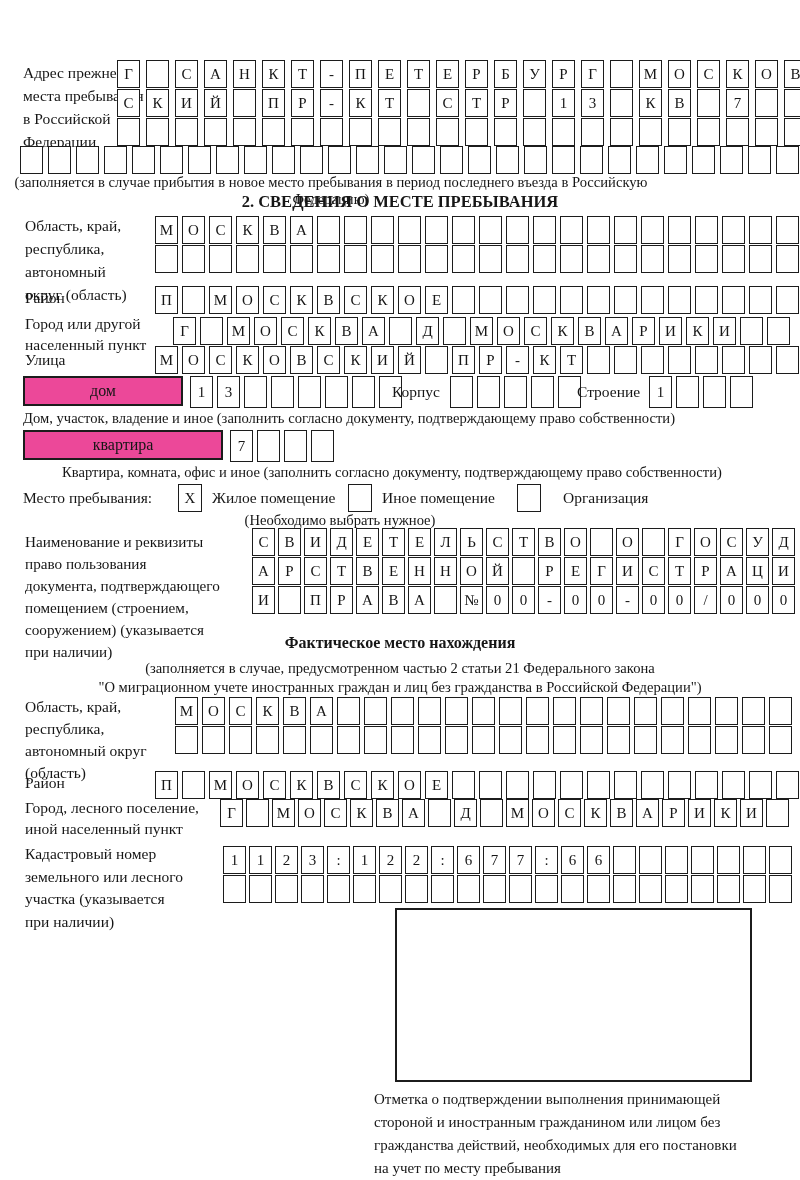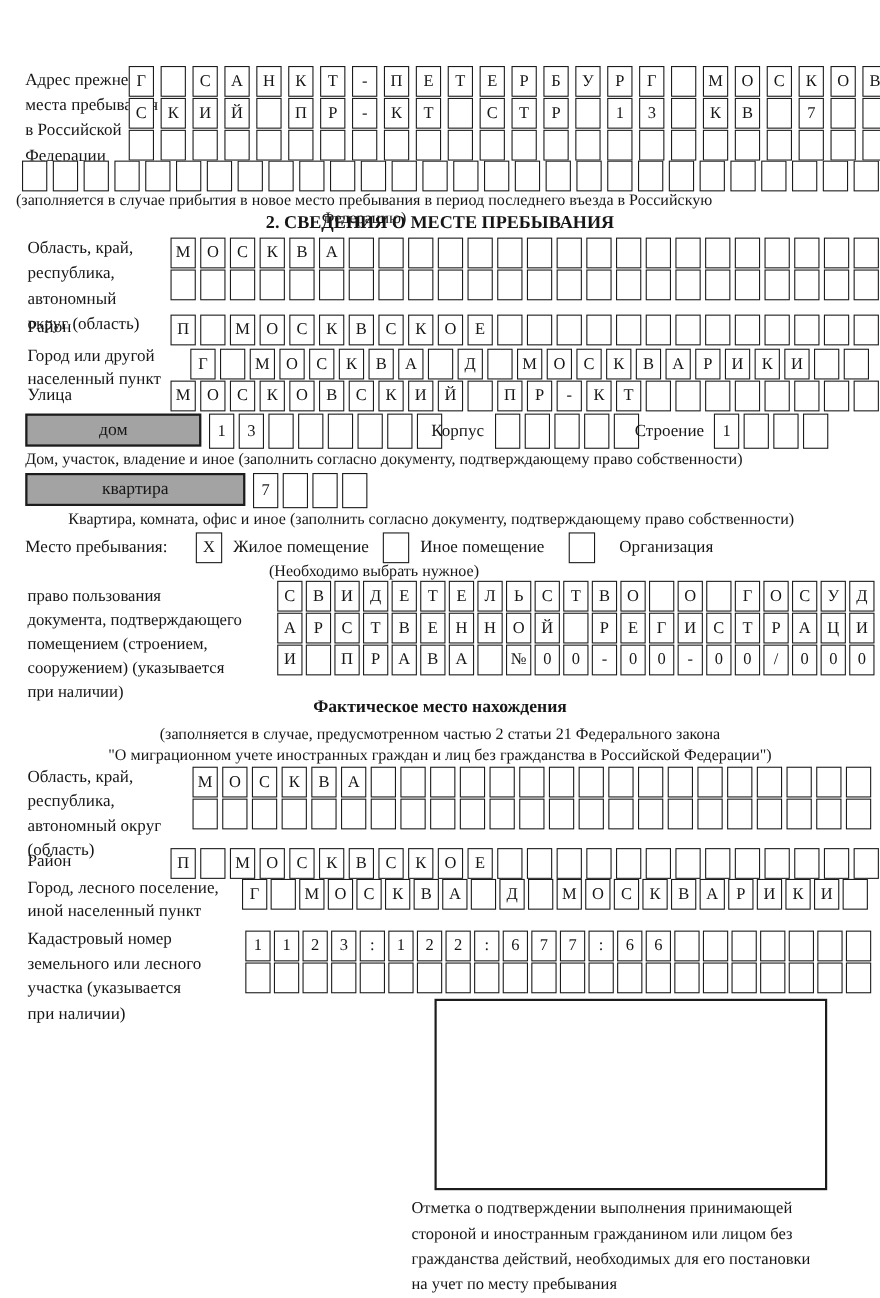--- a/index.html
+++ b/index.html
@@ -8,21 +8,21 @@
   .hdr{position:absolute;top:24px;left:440px;width:320px;text-align:right;font-size:16px;}
   .lbl{position:absolute;font-size:15.5px;line-height:23px;}
   .lbl div{white-space:nowrap;}
   .cellrow{position:absolute;display:flex;}
   .cell{flex:0 0 auto;width:21px;height:26px;border:1.6px solid #1c1c1c;background:#fff;
         display:flex;align-items:center;justify-content:center;font-size:15px;line-height:1;}
   .tall .cell{width:21px;height:30px;}
   .g6{gap:6px}.g5{gap:5px}.g4{gap:4px}.g3{gap:3px}
   .note{position:absolute;font-size:14.6px;text-align:center;}
   .h2{position:absolute;left:0;width:800px;text-align:center;font-weight:bold;font-size:16.5px;}
-  .boxlabel{position:absolute;height:30px;border:2px solid #1c1c1c;background:#a3a3a3;
+  .boxlabel{position:absolute;height:30px;border:2px solid #1c1c1c;background:#ec4899;
             display:flex;align-items:center;justify-content:center;font-size:16px;box-sizing:border-box;}
   .checkbox{position:absolute;width:22px;height:26px;border:1.6px solid #1c1c1c;background:#fff;
             display:flex;align-items:center;justify-content:center;font-size:15px;}
   .opt{position:absolute;font-size:15.5px;white-space:nowrap;}
   .markbox{position:absolute;left:395px;top:908px;width:357px;height:174px;border:2px solid #1c1c1c;background:#fff;box-sizing:border-box;}
   .caption{position:absolute;font-size:15px;line-height:23px;}
 </style>
 </head>
 <body>
 
@@ -332,20 +332,21 @@
   <div class="opt" style="left:23px;top:489px">Место пребывания:</div>
   <div class="checkbox" style="left:178px;top:484px">X</div>
   <div class="opt" style="left:212px;top:489px">Жилое помещение</div>
   <div class="checkbox" style="left:348px;top:484px"></div>
   <div class="opt" style="left:382px;top:489px">Иное помещение</div>
   <div class="checkbox" style="left:517px;top:484px"></div>
   <div class="opt" style="left:563px;top:489px">Организация</div>
   <div class="note" style="left:150px;top:512px;width:380px">(Необходимо выбрать нужное)</div>
 
   <div class="lbl" style="left:25px;top:531px;width:220px;font-size:15.2px;line-height:22px">
+    <div>Наименование и реквизиты</div>
     <div>право пользования</div>
     <div>документа, подтверждающего</div>
     <div>помещением (строением,</div>
     <div>сооружением) (указывается</div>
     <div>при наличии)</div>
   </div>
   <div class="cellrow g3" style="left:252px;top:528px">
       <span class="cell">С</span>
       <span class="cell">В</span>
       <span class="cell">И</span>

